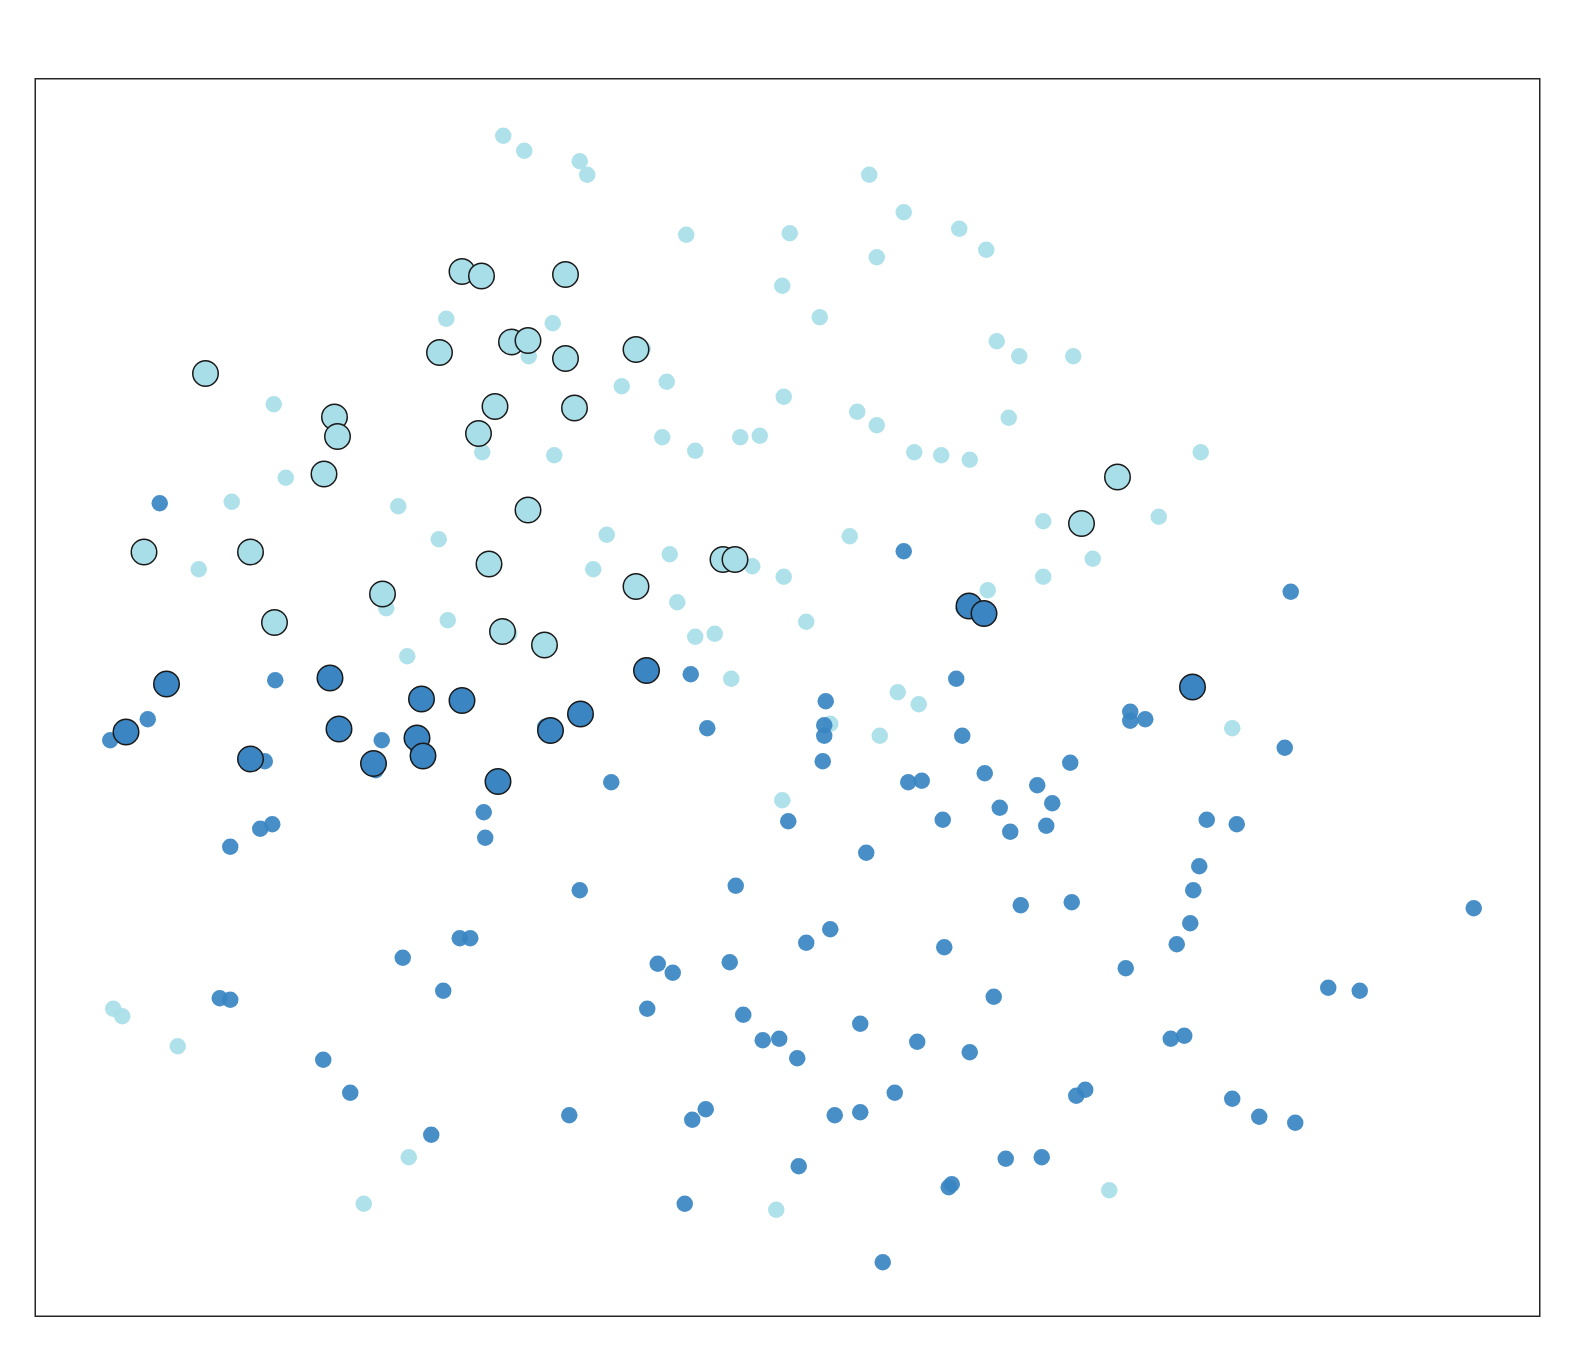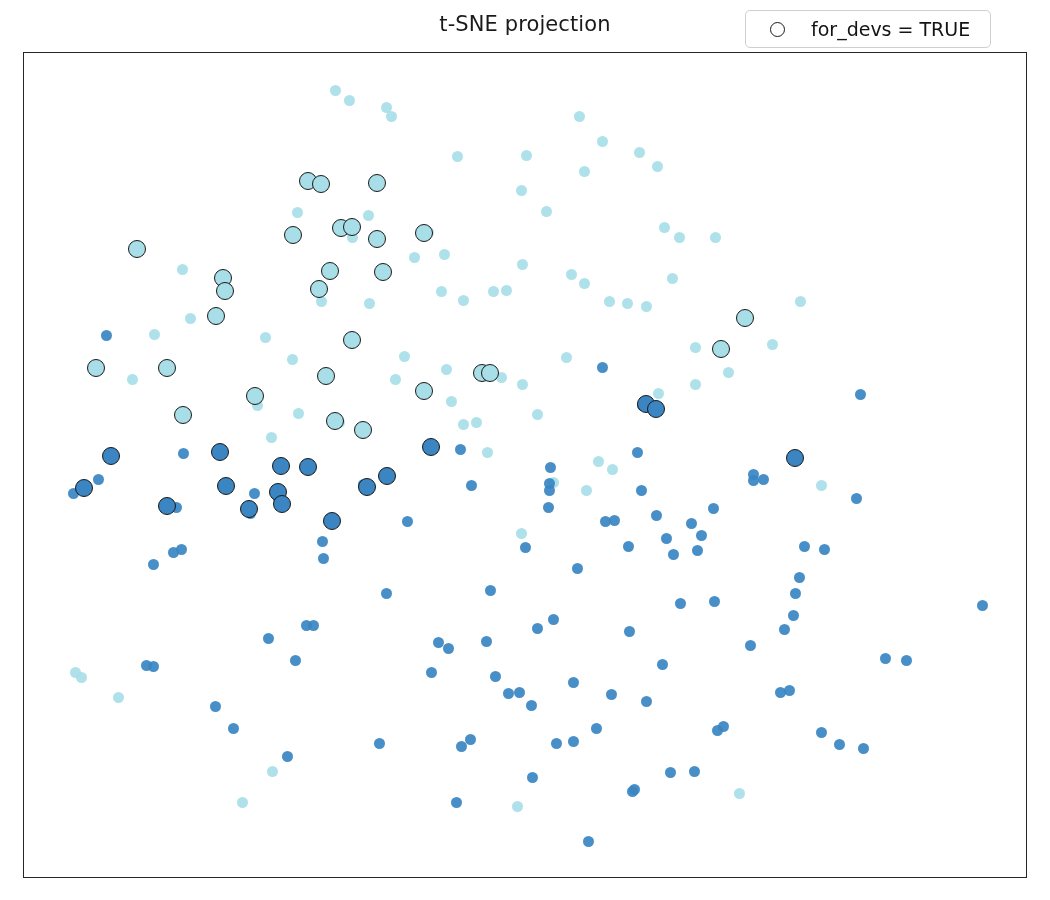--- a/index.html
+++ b/index.html
@@ -91,21 +91,20 @@
     font-family: "DejaVu Sans", sans-serif;
     white-space: nowrap;
     padding-right: 6px;
   }
 </style>
 </head>
 <body>
 
 <div id="figure">
 
-  <div id="chart-title">t-SNE projection</div>
 
   <div id="plot-area">
 
   <div class="pt plain" style="left: 311px; top: 37px; background: rgb(168, 222, 232);"></div>
       <div class="pt plain" style="left: 325px; top: 47px; background: rgb(168, 222, 232);"></div>
       <div class="pt plain" style="left: 362px; top: 54px; background: rgb(168, 222, 232);"></div>
       <div class="pt plain" style="left: 367px; top: 63px; background: rgb(168, 222, 232);"></div>
       <div class="pt plain" style="left: 555px; top: 63px; background: rgb(168, 222, 232);"></div>
       <div class="pt plain" style="left: 433px; top: 103px; background: rgb(168, 222, 232);"></div>
       <div class="pt plain" style="left: 502px; top: 102px; background: rgb(168, 222, 232);"></div>
@@ -327,18 +326,14 @@
       <div class="pt dev" style="left: 284px; top: 414px; background: rgb(58, 133, 194); border-color: rgb(26, 26, 26);"></div>
       <div class="pt dev" style="left: 308px; top: 468px; background: rgb(58, 133, 194); border-color: rgb(26, 26, 26);"></div>
       <div class="pt dev" style="left: 343px; top: 434px; background: rgb(58, 133, 194); border-color: rgb(26, 26, 26);"></div>
       <div class="pt dev" style="left: 363px; top: 423px; background: rgb(58, 133, 194); border-color: rgb(26, 26, 26);"></div>
       <div class="pt dev" style="left: 407px; top: 394px; background: rgb(58, 133, 194); border-color: rgb(26, 26, 26);"></div>
       <div class="pt dev" style="left: 622px; top: 351px; background: rgb(58, 133, 194); border-color: rgb(26, 26, 26);"></div>
       <div class="pt dev" style="left: 632px; top: 356px; background: rgb(58, 133, 194); border-color: rgb(26, 26, 26);"></div>
       <div class="pt dev" style="left: 771px; top: 405px; background: rgb(58, 133, 194); border-color: rgb(26, 26, 26);"></div>
     </div>
 
-  <div id="legend">
-    <span id="legend-marker"></span>
-    <span id="legend-label">for_devs = TRUE</span>
-  </div>
 
 </div>
 
 </body></html>

